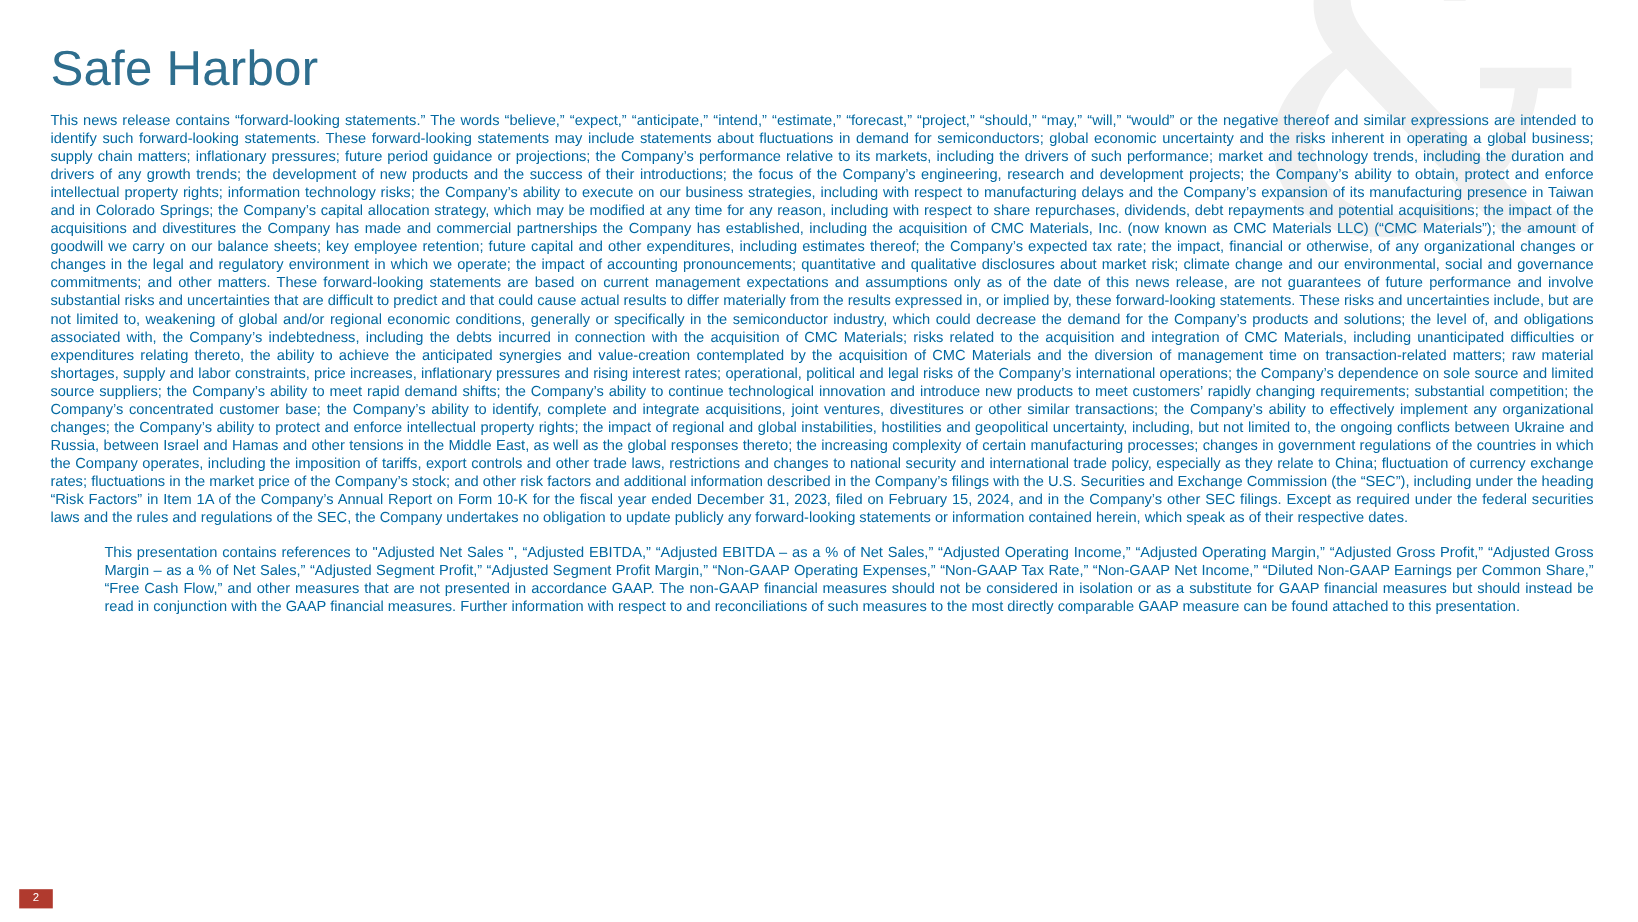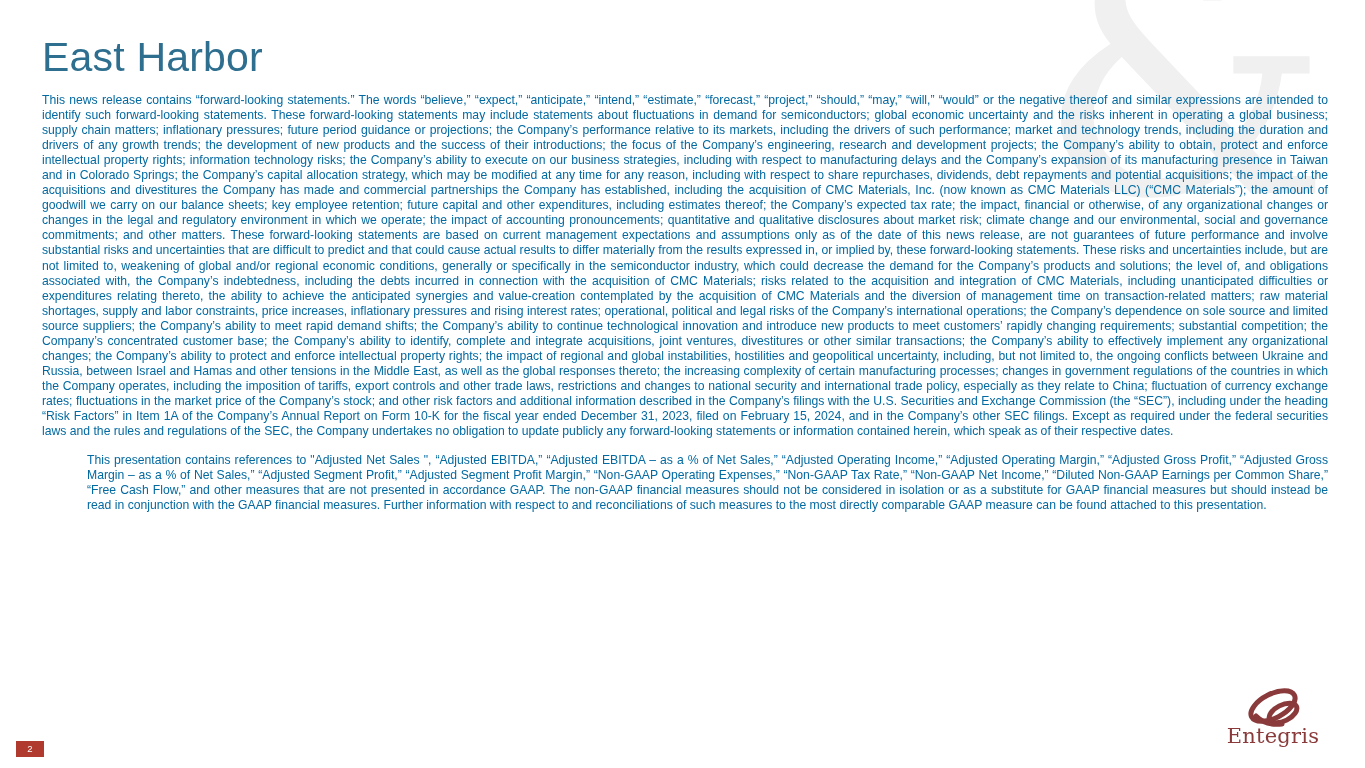--- a/index.html
+++ b/index.html
@@ -101,34 +101,24 @@
   }
 </style>
 </head>
 <body>
 
 <div class="slide">
 
   <div class="watermark">&amp;</div>
 
   <div class="content">
-    <div class="title">East Harbor</div>
+    <div class="title">Safe Harbor</div>
 
     <div class="body-block">
       <p class="para">This news release contains “forward-looking statements.” The words “believe,” “expect,” “anticipate,” “intend,” “estimate,” “forecast,” “project,” “should,” “may,” “will,” “would” or the negative thereof and similar expressions are intended to identify such forward-looking statements. These forward-looking statements may include statements about fluctuations in demand for semiconductors; global economic uncertainty and the risks inherent in operating a global business; supply chain matters; inflationary pressures; future period guidance or projections; the Company’s performance relative to its markets, including the drivers of such performance; market and technology trends, including the duration and drivers of any growth trends; the development of new products and the success of their introductions; the focus of the Company’s engineering, research and development projects; the Company’s ability to obtain, protect and enforce intellectual property rights; information technology risks; the Company’s ability to execute on our business strategies, including with respect to manufacturing delays and the Company’s expansion of its manufacturing presence in Taiwan and in Colorado Springs; the Company’s capital allocation strategy, which may be modified at any time for any reason, including with respect to share repurchases, dividends, debt repayments and potential acquisitions; the impact of the acquisitions and divestitures the Company has made and commercial partnerships the Company has established, including the acquisition of CMC Materials, Inc. (now known as CMC Materials LLC) (“CMC Materials”); the amount of goodwill we carry on our balance sheets; key employee retention; future capital and other expenditures, including estimates thereof; the Company’s expected tax rate; the impact, financial or otherwise, of any organizational changes or changes in the legal and regulatory environment in which we operate; the impact of accounting pronouncements; quantitative and qualitative disclosures about market risk; climate change and our environmental, social and governance commitments; and other matters. These forward-looking statements are based on current management expectations and assumptions only as of the date of this news release, are not guarantees of future performance and involve substantial risks and uncertainties that are difficult to predict and that could cause actual results to differ materially from the results expressed in, or implied by, these forward-looking statements. These risks and uncertainties include, but are not limited to, weakening of global and/or regional economic conditions, generally or specifically in the semiconductor industry, which could decrease the demand for the Company’s products and solutions; the level of, and obligations associated with, the Company’s indebtedness, including the debts incurred in connection with the acquisition of CMC Materials; risks related to the acquisition and integration of CMC Materials, including unanticipated difficulties or expenditures relating thereto, the ability to achieve the anticipated synergies and value-creation contemplated by the acquisition of CMC Materials and the diversion of management time on transaction-related matters; raw material shortages, supply and labor constraints, price increases, inflationary pressures and rising interest rates; operational, political and legal risks of the Company’s international operations; the Company’s dependence on sole source and limited source suppliers; the Company’s ability to meet rapid demand shifts; the Company’s ability to continue technological innovation and introduce new products to meet customers’ rapidly changing requirements; substantial competition; the Company’s concentrated customer base; the Company’s ability to identify, complete and integrate acquisitions, joint ventures, divestitures or other similar transactions; the Company’s ability to effectively implement any organizational changes; the Company’s ability to protect and enforce intellectual property rights; the impact of regional and global instabilities, hostilities and geopolitical uncertainty, including, but not limited to, the ongoing conflicts between Ukraine and Russia, between Israel and Hamas and other tensions in the Middle East, as well as the global responses thereto; the increasing complexity of certain manufacturing processes; changes in government regulations of the countries in which the Company operates, including the imposition of tariffs, export controls and other trade laws, restrictions and changes to national security and international trade policy, especially as they relate to China; fluctuation of currency exchange rates; fluctuations in the market price of the Company’s stock; and other risk factors and additional information described in the Company’s filings with the U.S. Securities and Exchange Commission (the “SEC”), including under the heading “Risk Factors” in Item 1A of the Company’s Annual Report on Form 10-K for the fiscal year ended December 31, 2023, filed on February 15, 2024, and in the Company’s other SEC filings. Except as required under the federal securities laws and the rules and regulations of the SEC, the Company undertakes no obligation to update publicly any forward-looking statements or information contained herein, which speak as of their respective dates.</p>
       <p class="para">This presentation contains references to "Adjusted Net Sales ", “Adjusted EBITDA,” “Adjusted EBITDA – as a % of Net Sales,” “Adjusted Operating Income,” “Adjusted Operating Margin,” “Adjusted Gross Profit,” “Adjusted Gross Margin – as a % of Net Sales,” “Adjusted Segment Profit,” “Adjusted Segment Profit Margin,” “Non-GAAP Operating Expenses,” “Non-GAAP Tax Rate,” “Non-GAAP Net Income,” “Diluted Non-GAAP Earnings per Common Share,” “Free Cash Flow,” and other measures that are not presented in accordance GAAP. The non-GAAP financial measures should not be considered in isolation or as a substitute for GAAP financial measures but should instead be read in conjunction with the GAAP financial measures. Further information with respect to and reconciliations of such measures to the most directly comparable GAAP measure can be found attached to this presentation.</p>
     </div>
   </div>
 
   <div class="page-chip">2</div>
 
-  <div class="logo">
-    <svg width="124" height="46" viewBox="0 0 124 46">
-      <g fill="none" stroke="#8a3a3a" stroke-width="5">
-        <ellipse cx="62" cy="20" rx="24" ry="12" transform="rotate(-27 62 20)"></ellipse>
-        <ellipse cx="72" cy="27" rx="15" ry="8" transform="rotate(-27 72 27)"></ellipse>
-      </g>
-      <path d="M45 30 q10 10 26 8" stroke="#8a3a3a" stroke-width="5" fill="none" stroke-linecap="round"></path>
-    </svg>
-    <div class="logo-text">Entegris</div>
-  </div>
 
 </div>
 
 </body></html>

